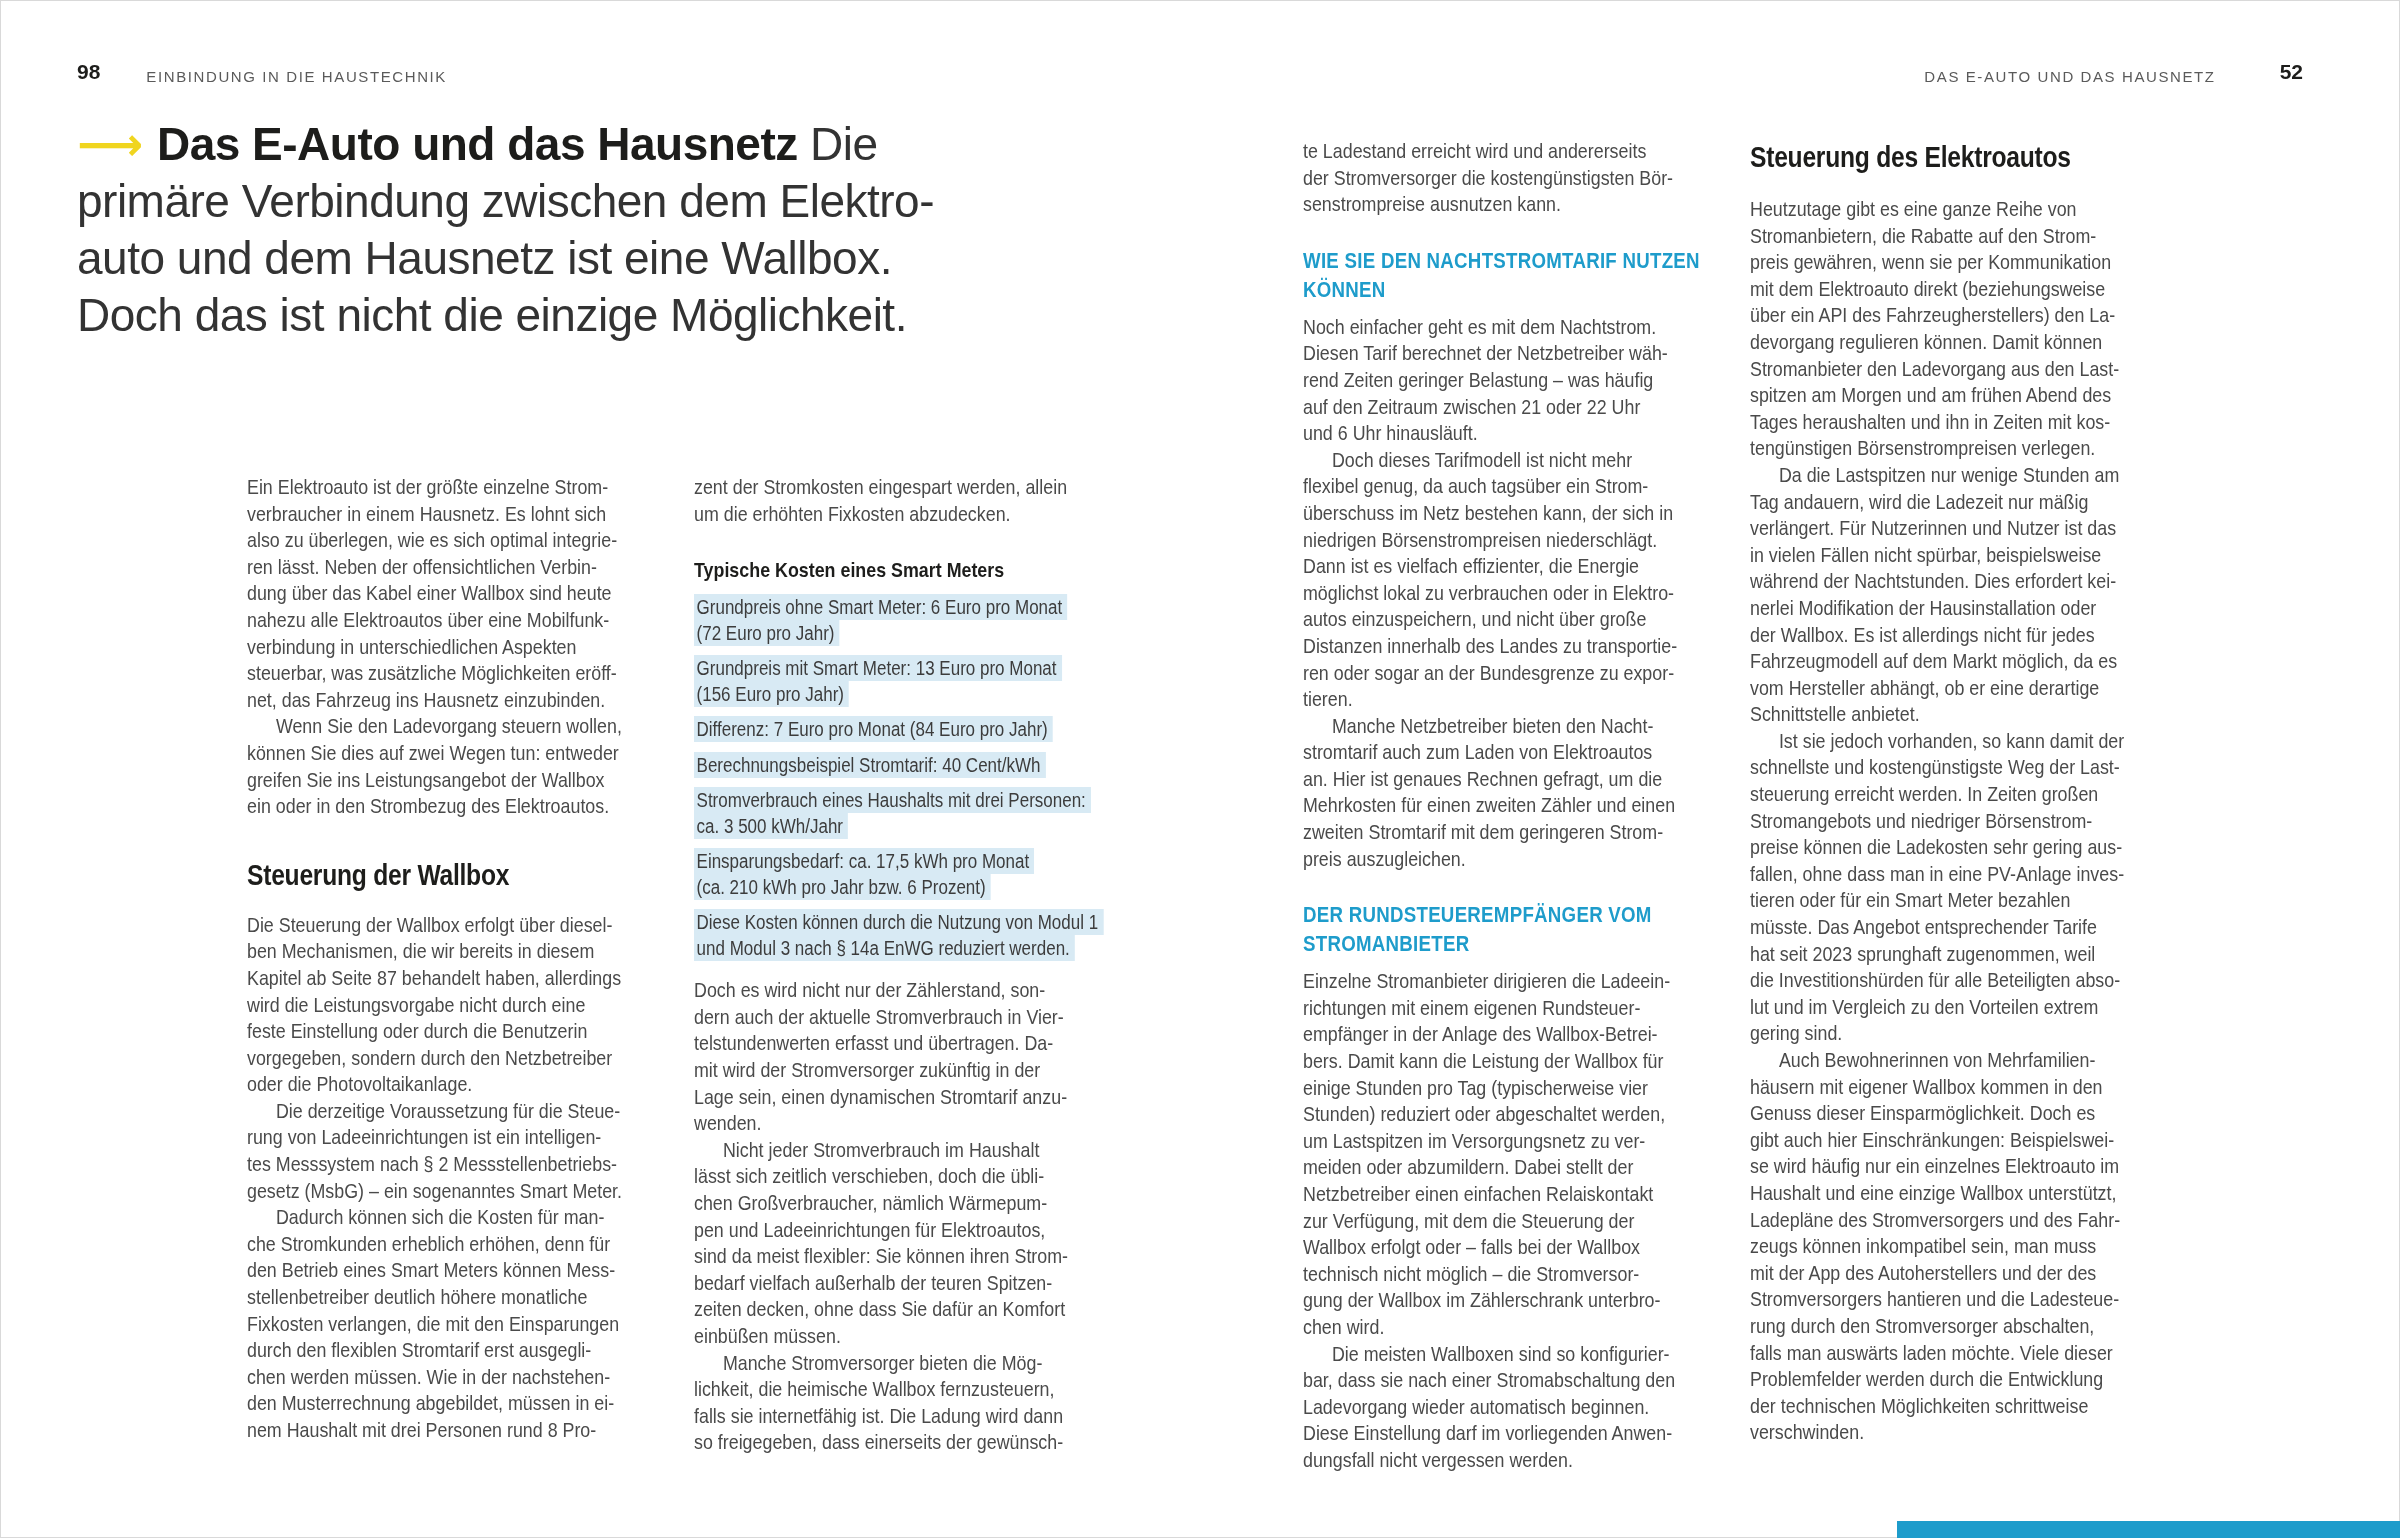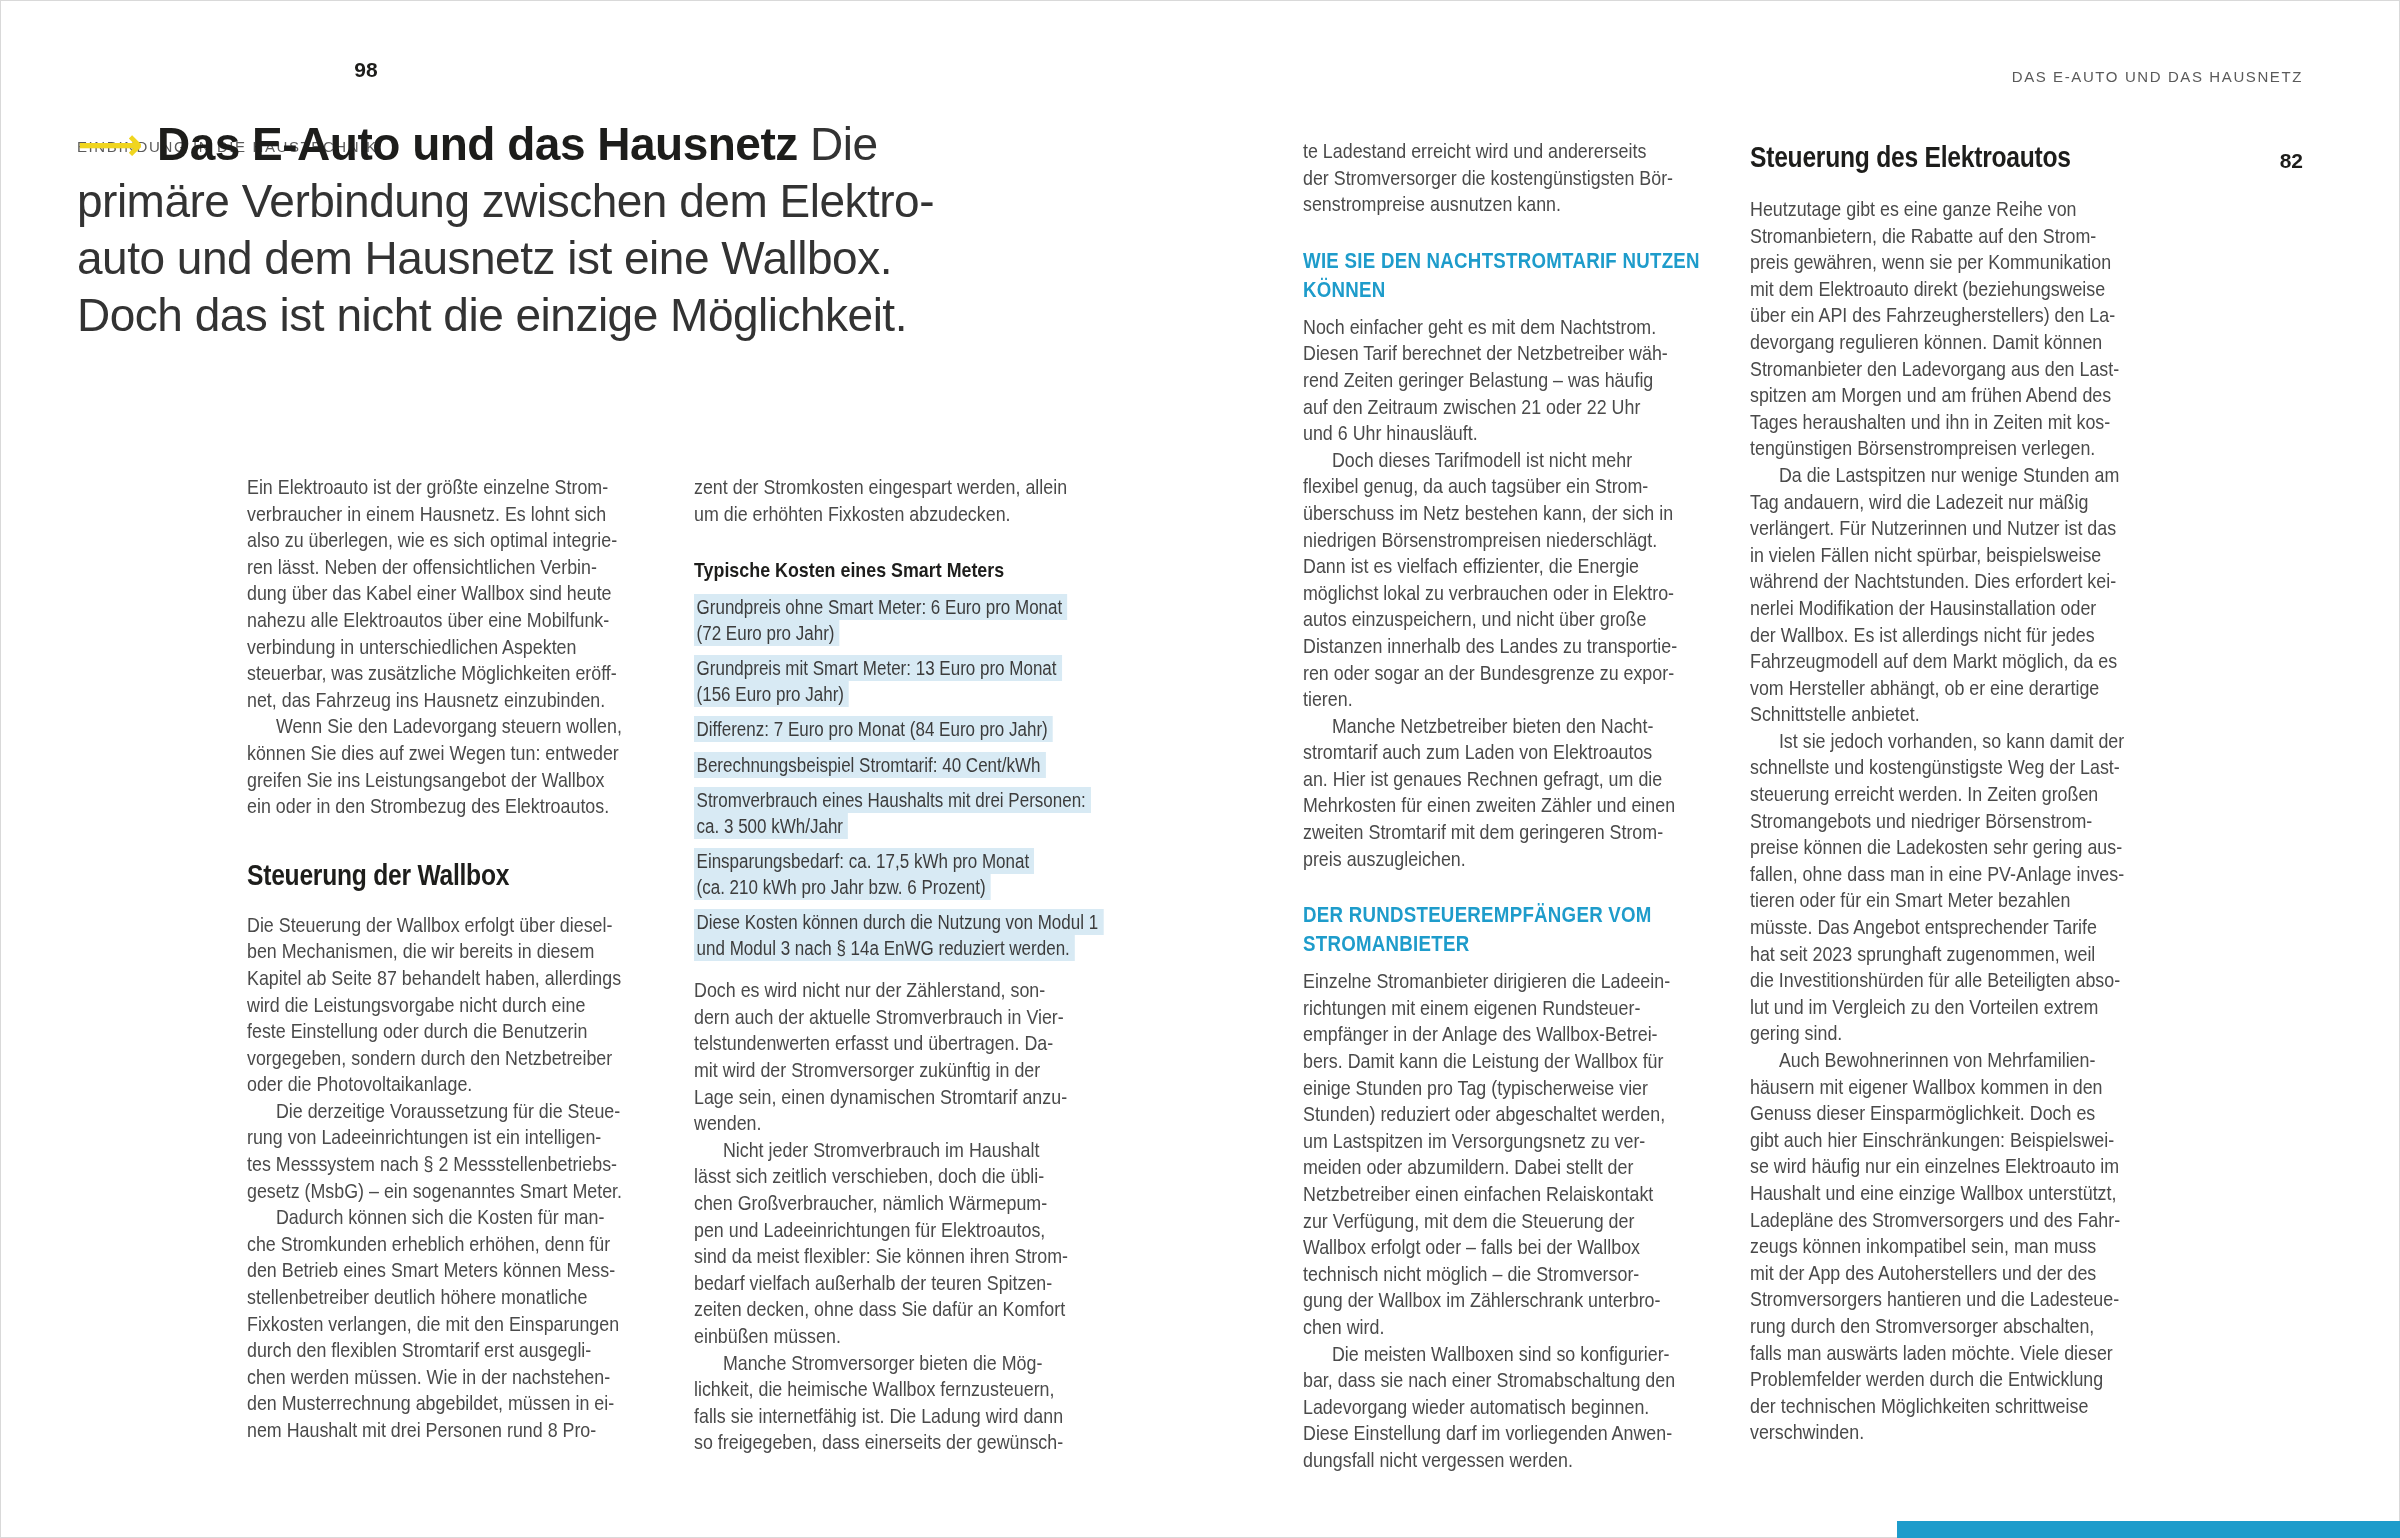--- a/index.html
+++ b/index.html
@@ -11,21 +11,21 @@
     --running_head:#5A5A5A;
   }
   *{margin:0;padding:0;box-sizing:border-box;}
   html,body{background:#ffffff;}
   body{font-family:"Liberation Sans","DejaVu Sans",sans-serif;}
   .spread{
     position:relative;width:2400px;height:1538px;background:#fff;
     outline:1px solid #d9d9d9;outline-offset:-1px;overflow:hidden;
   }
   
-  .folio{position:absolute;top:58px;display:flex;align-items:flex-end;flex-direction:column;}
+  .folio{position:absolute;top:58px;display:flex;align-items:center;}
   .folio-left{left:77px;gap:46px;}
   .folio-right{right:97px;gap:64px;}
   .pagenum{font-size:21px;font-weight:700;color:var(--heading_text);}
   .runhead{font-size:15px;letter-spacing:1.6px;color:var(--running_head);margin-top:10px;}
   
   .lede{
     position:absolute;left:77px;top:116px;width:1080px;
     font-size:46px;line-height:57px;white-space:pre-line;
     letter-spacing:-0.5px;color:#2e2e2e;
   }
@@ -68,21 +68,21 @@
 
 <div class="spread">
 
   <header class="folio folio-left">
     <span class="pagenum">98</span>
     <span class="runhead">EINBINDUNG IN DIE HAUSTECHNIK</span>
   </header>
 
   <header class="folio folio-right">
     <span class="runhead">DAS E-AUTO UND DAS HAUSNETZ</span>
-    <span class="pagenum">82</span>
+    <span class="pagenum">52</span>
   </header>
 
   <div class="lede"><span class="lede-arrow">⟶</span><span class="lede-bold">Das E-Auto und das Hausnetz</span><span class="lede-light"> Die
 primäre Verbindung zwischen dem Elektro-
 auto und dem Hausnetz ist eine Wallbox.
 Doch das ist nicht die einzige Möglichkeit.</span></div>
 
   <section class="col col1">
     <p class="para">Ein Elektroauto ist der größte einzelne Strom-
 verbraucher in einem Hausnetz. Es lohnt sich

